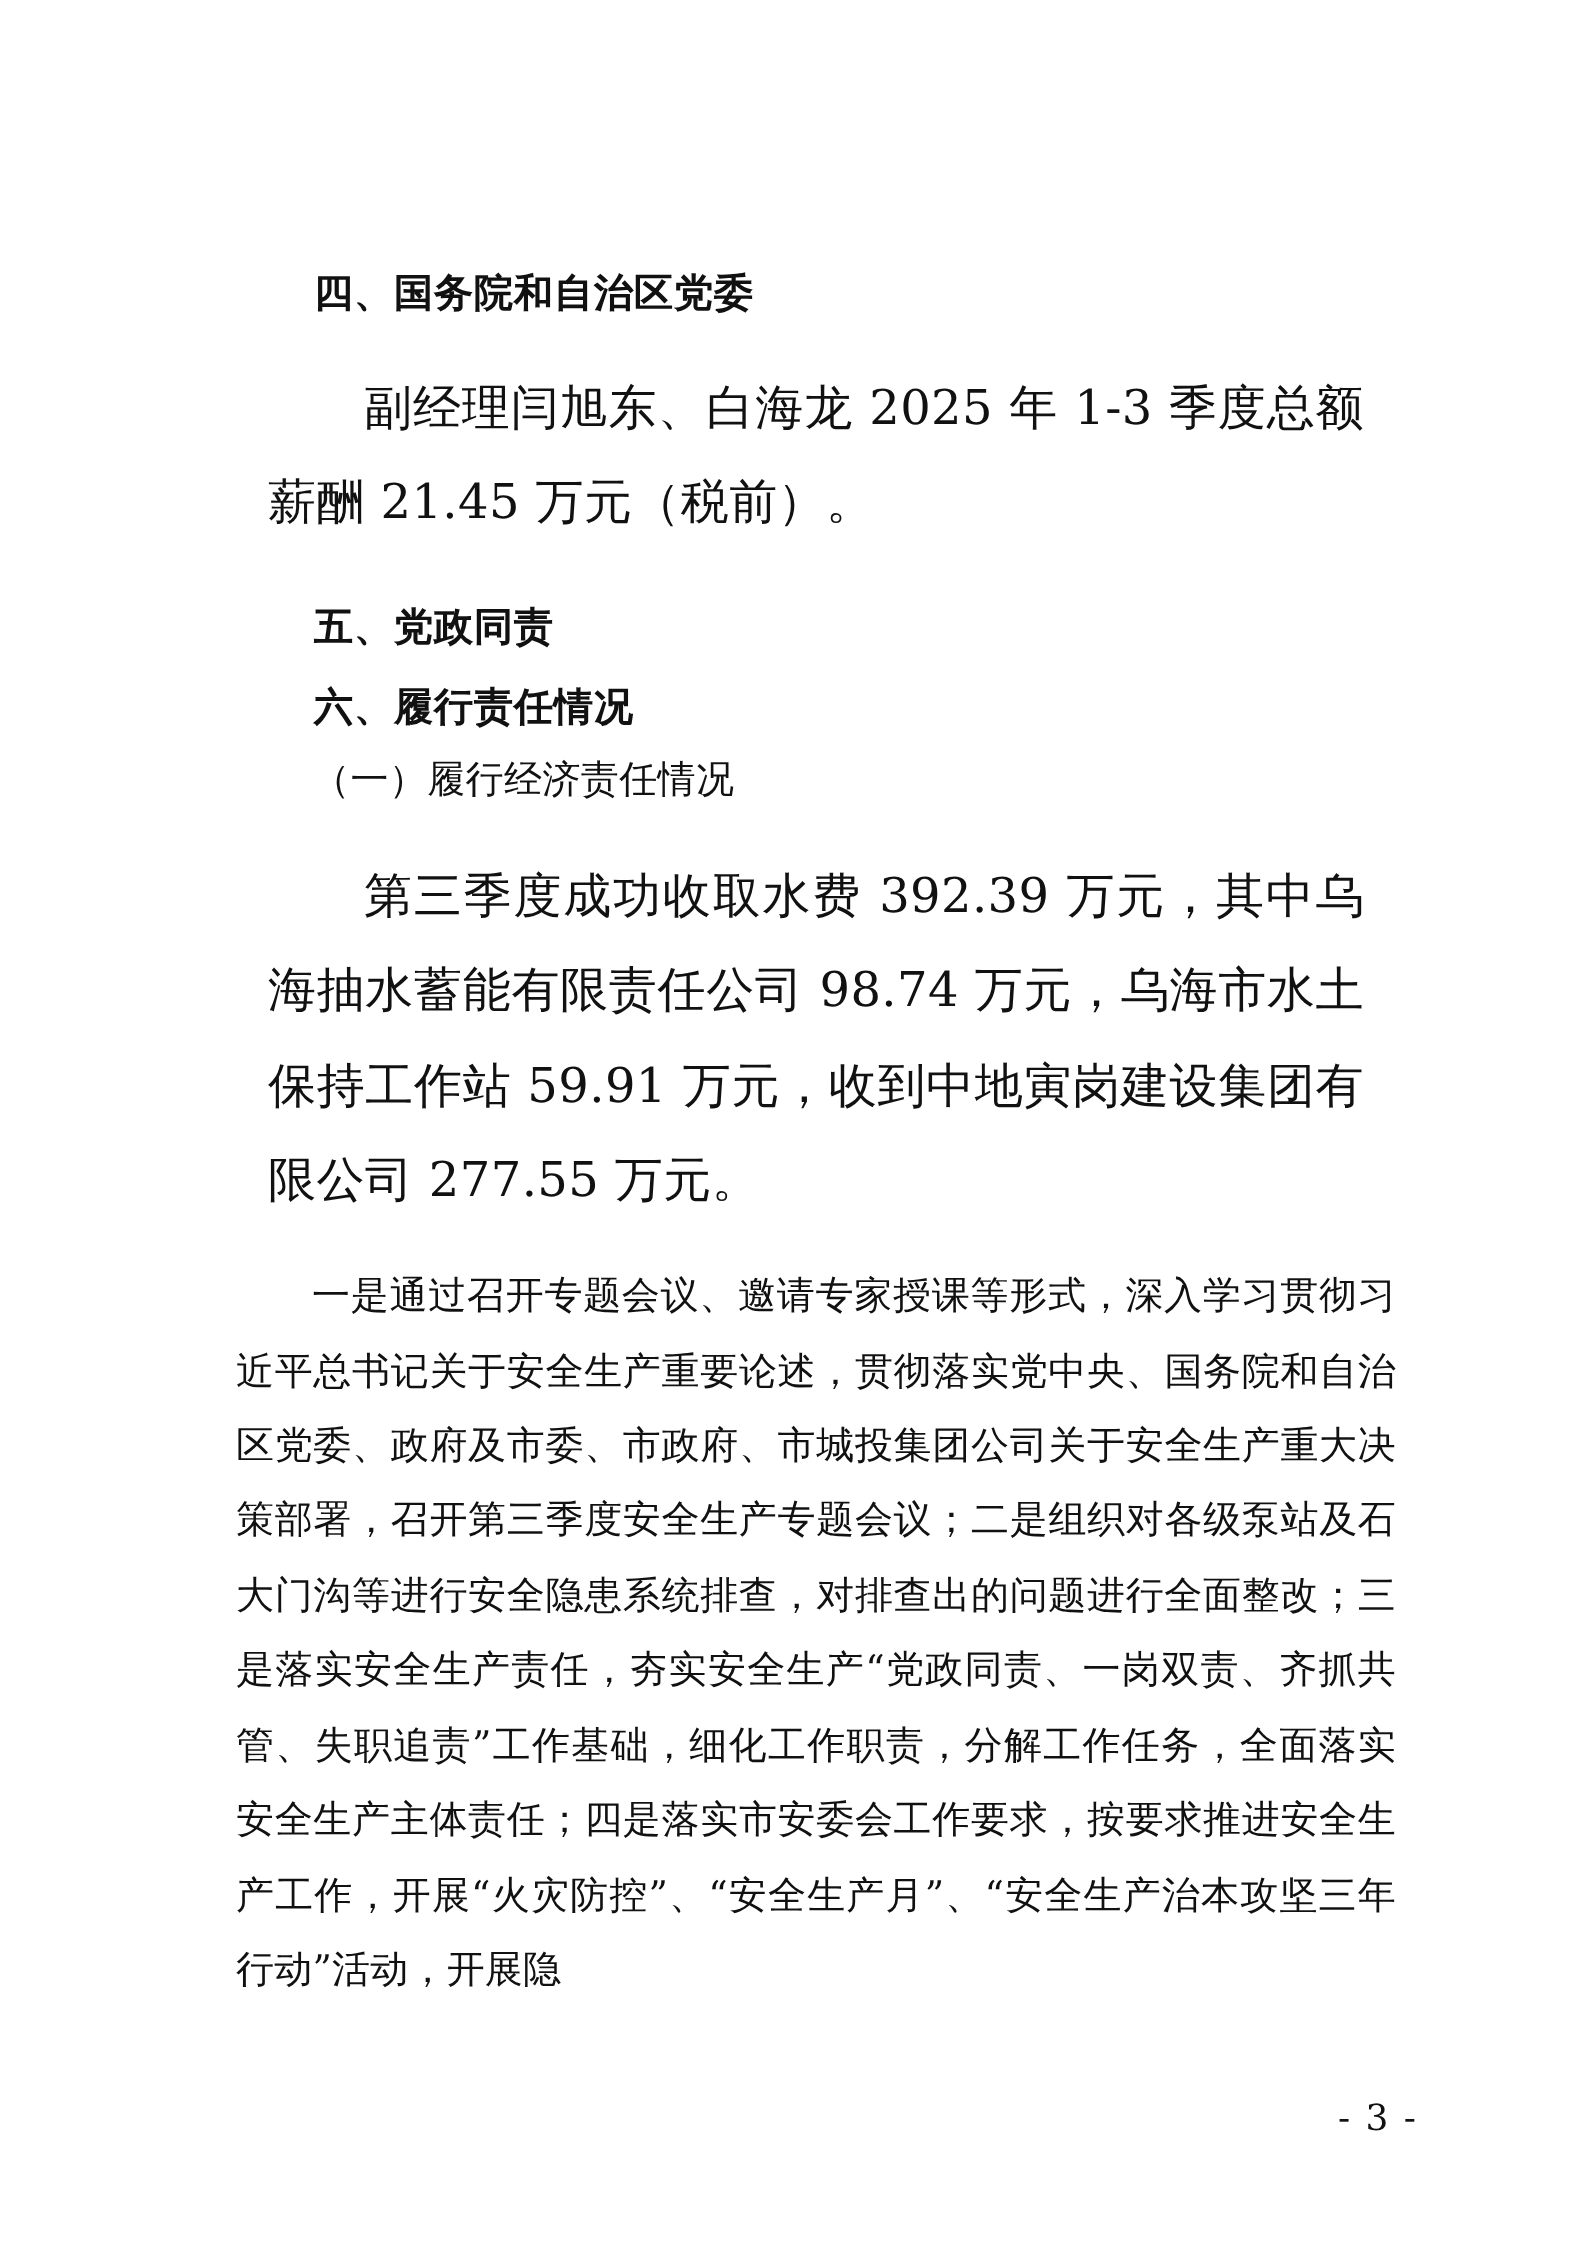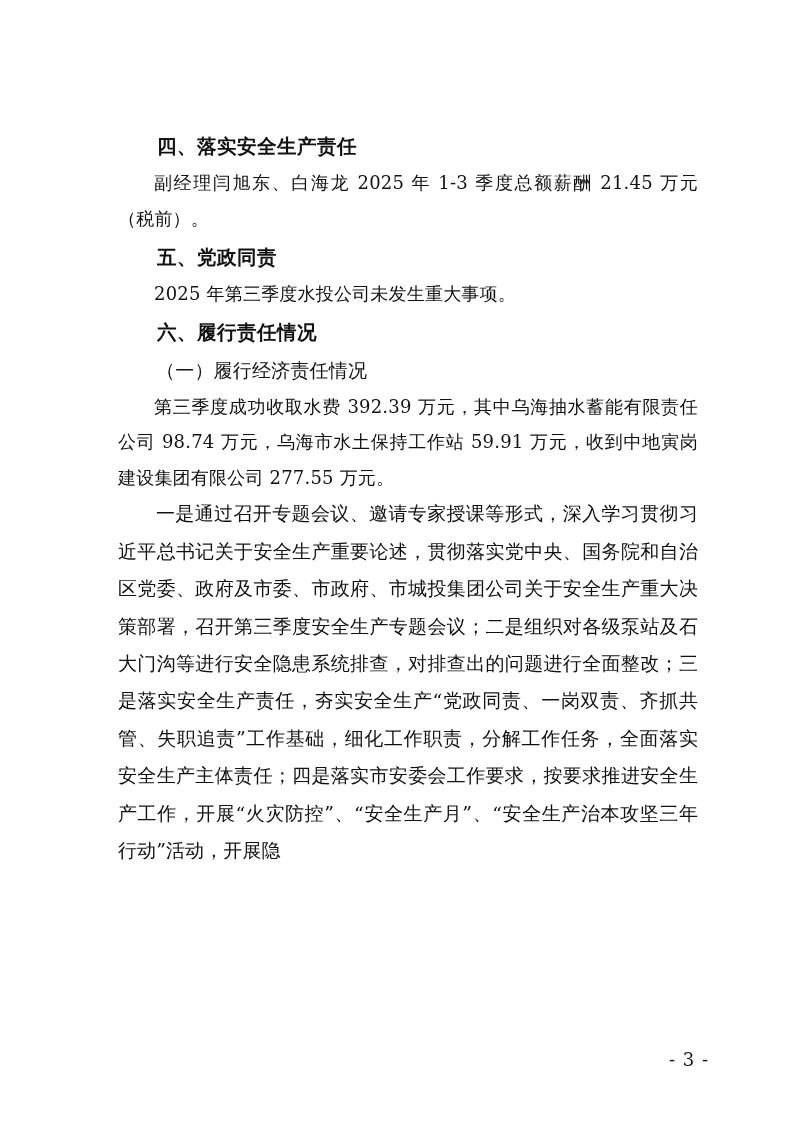--- a/index.html
+++ b/index.html
@@ -26,24 +26,24 @@
   .heading {
     font-family: "DejaVu Sans", "Liberation Sans", sans-serif;
     font-weight: bold;
     font-size: 19.5px;
     line-height: 1.9;
     text-indent: 2em;
     margin: 0;
     letter-spacing: 0.5px;
   }
   .para {
-    font-size: 18px;
+    font-size: 24px;
     line-height: 1.97;
     text-indent: 2em;
-    margin: 0;
+    margin: 16px;
     text-align: justify;
     text-justify: inter-ideograph;
     letter-spacing: 0.2px;
   }
   .sub-heading {
     font-size: 19px;
     line-height: 1.97;
     text-indent: 2em;
     margin: 0;
     letter-spacing: 0.2px;
@@ -69,27 +69,26 @@
     font-family: "DejaVu Serif", "Liberation Serif", serif;
     letter-spacing: 1px;
   }
 </style>
 </head>
 <body>
 
 <div class="page">
   <div class="content">
 
-    <p class="heading">四、落实安全生产责任</p>
+    <p class="heading">四、国务院和自治区党委</p>
     <p class="para">副经理闫旭东、白海龙 2025 年 1-3 季度总额薪酬 21.45 万元（税前）。</p>
 
     <div class="gap-sm"></div>
 
     <p class="heading">五、党政同责</p>
-    <p class="para">2025 年第三季度水投公司未发生重大事项。</p>
 
     <div class="gap-sm"></div>
 
     <p class="heading">六、履行责任情况</p>
     <p class="sub-heading">（一）履行经济责任情况</p>
     <p class="para">第三季度成功收取水费 392.39 万元，其中乌海抽水蓄能有限责任公司 98.74 万元，乌海市水土保持工作站 59.91 万元，收到中地寅岗建设集团有限公司 277.55 万元。</p>
 
     <p class="long-para"><span class="b">一是</span><span>通过召开专题会议、邀请专家授课等形式，深入学习贯彻习近平总书记关于安全生产重要论述，贯彻落实党中央、国务院和自治区党委、政府及市委、市政府、市城投集团公司关于安全生产重大决策部署，召开第三季度安全生产专题会议；</span><span class="b">二是</span><span>组织对各级泵站及石大门沟等进行安全隐患系统排查，对排查出的问题进行全面整改；</span><span class="b">三是</span><span>落实安全生产责任，夯实安全生产“党政同责、一岗双责、齐抓共管、失职追责”工作基础，细化工作职责，分解工作任务，全面落实安全生产主体责任；</span><span class="b">四是</span><span>落实市安委会工作要求，按要求推进安全生产工作，开展“火灾防控”、“安全生产月”、“安全生产治本攻坚三年行动”活动，开展隐</span></p>
 
   </div>

